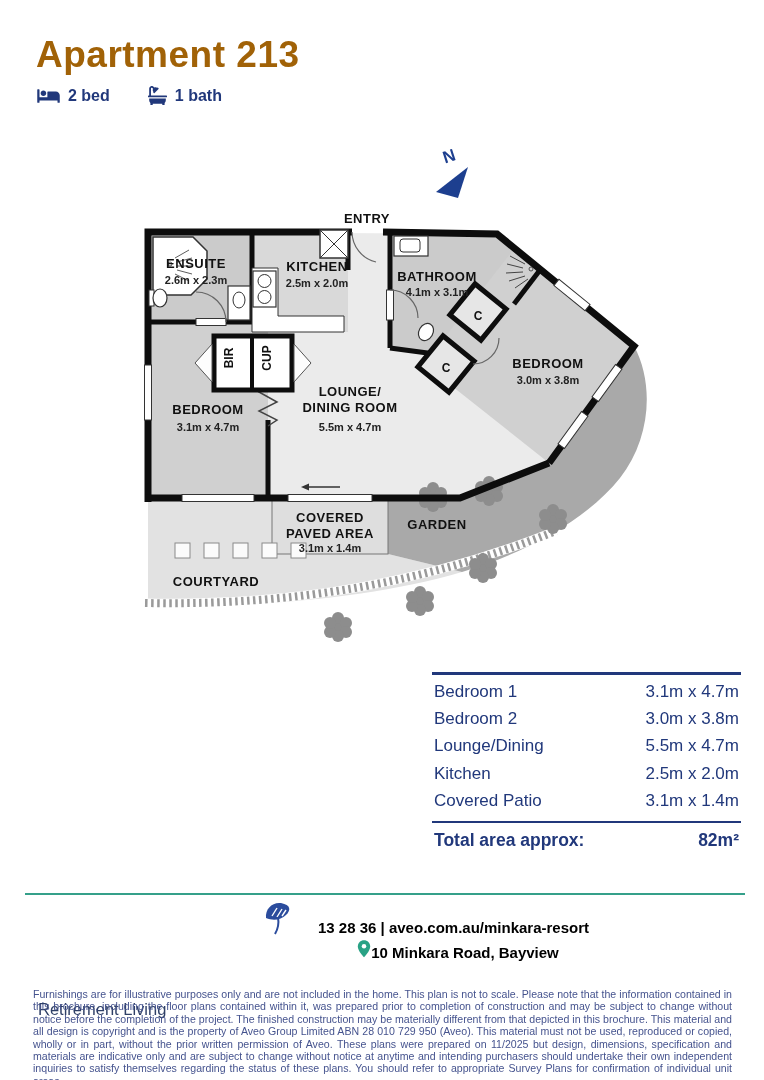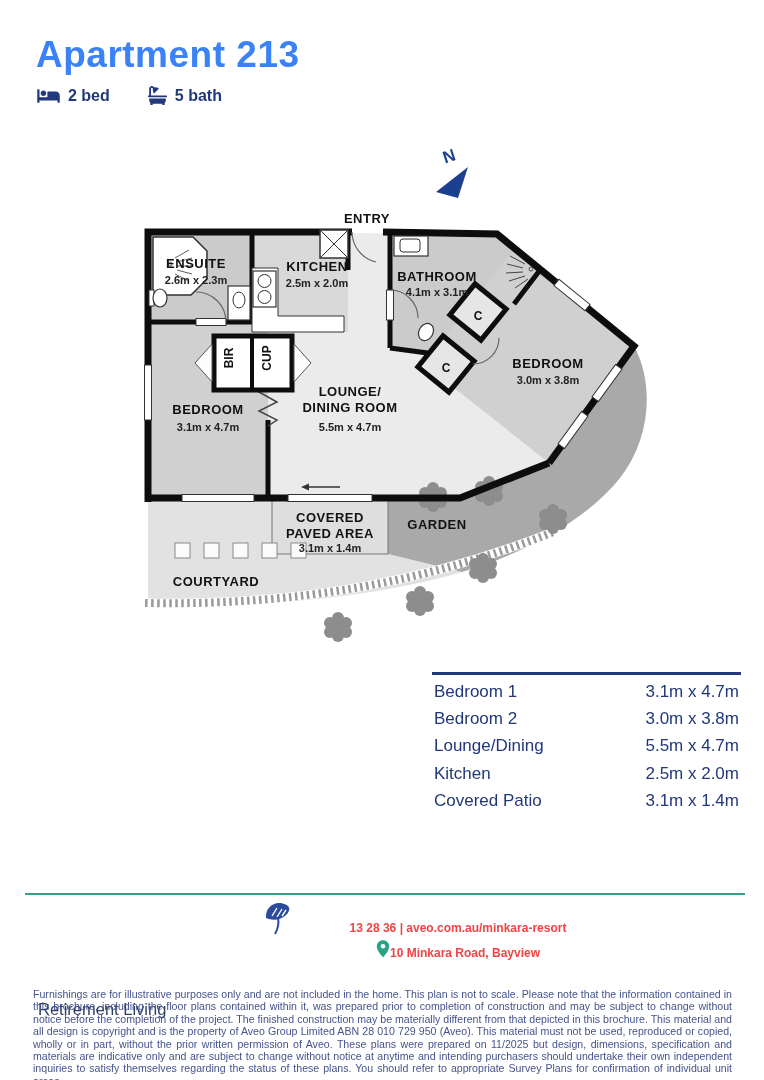--- a/index.html
+++ b/index.html
@@ -1,21 +1,21 @@
 <!DOCTYPE html>
 <html><head>
 <meta charset="utf-8">
 <style>
   * { margin:0; padding:0; box-sizing:border-box; }
   html,body { background:#ffffff; }
   body { font-family:"Liberation Sans","DejaVu Sans",sans-serif; }
   .page { position:relative; width:764px; height:1080px; background:#fff; overflow:hidden; }
 
   
-  .title { position:absolute; left:36px; top:34px; font-size:37px; font-weight:bold; color:#3b82f6; letter-spacing:0.5px; }
+  .title { position:absolute; left:36px; top:34px; font-size:37px; font-weight:bold; color:#a16207; letter-spacing:0.5px; }
   .feat-row { position:absolute; left:37px; top:86px; display:flex; align-items:center; gap:38px; color:#21387b; font-size:16px; font-weight:bold; }
   .feat { display:flex; align-items:center; gap:8px; }
   .feat svg { display:block; }
 
   
   .plan { position:absolute; left:0; top:140px; }
   .plan text { font-family:"Liberation Sans","DejaVu Sans",sans-serif; }
   .room-name { font-size:13px; font-weight:bold; fill:#111; letter-spacing:0.5px; }
   .room-dim  { font-size:11px; font-weight:bold; fill:#222; }
   .small-name{ font-size:12px; font-weight:bold; fill:#111; }
@@ -23,21 +23,21 @@
   
   .dims-table { position:absolute; left:432px; top:672px; width:309px; border-top:3px solid #21387b; color:#21387b; }
   .dims-row { display:flex; justify-content:space-between; font-size:17px; padding:3.6px 2px; }
   .dims-total { display:flex; justify-content:space-between; border-top:2.5px solid #21387b; margin-top:4px; padding:7px 2px 0 2px; font-size:17.5px; font-weight:bold; }
 
   
   .teal-rule { position:absolute; left:25px; top:893px; width:720px; height:0; border-top:2.5px solid #35a08a; }
   .brand { position:absolute; left:36px; top:918px; font-size:36px; color:#2b4c9d; letter-spacing:0.2px; }
   .brand-tag { position:absolute; left:38px; top:1000px; font-size:16.5px; color:#2e3f66; }
   .leaf { position:absolute; left:264px; top:901px; }
-  .contact { position:absolute; left:318px; top:916px; width:280px; text-align:center; color:#ef4444; font-size:12px; font-weight:bold; line-height:24px; }
+  .contact { position:absolute; left:318px; top:916px; width:280px; text-align:left; color:#000000; font-size:15px; font-weight:bold; line-height:24px; }
   .contact .addr { display:flex; align-items:center; justify-content:center; }
   .aveo-logo { position:absolute; left:606px; top:899px; font-size:56px; font-weight:bold; color:#21387b; letter-spacing:-2px; }
   .disclaimer { position:absolute; left:33px; top:988px; width:699px; font-size:10.6px; line-height:12.4px; color:#45538e; text-align:justify; }
 </style>
 </head>
 <body>
 
 <div class="page">
 
   <div class="title">Apartment 213</div>
@@ -49,21 +49,21 @@
           </svg>
       </span>
       <span>2 bed</span>
     </div>
     <div class="feat">
       <span>
         <svg width="19" height="19" viewBox="0 0 512 512">
             <path fill="#21387b" d="M32,384a95.4,95.4,0,0,0,32,71.09V496a16,16,0,0,0,16,16h32a16,16,0,0,0,16-16V480H384v16a16,16,0,0,0,16,16h32a16,16,0,0,0,16-16V455.09A95.4,95.4,0,0,0,480,384V336H32ZM496,256H80V69.25a21.26,21.26,0,0,1,36.28-15l19.27,19.26c-13.13,29.88-7.61,59.11,8.62,79.73l-.17.17A16,16,0,0,0,144,176l11.31,11.31a16,16,0,0,0,22.63,0L283.31,81.94a16,16,0,0,0,0-22.63L272,48a16,16,0,0,0-22.62,0l-.17.17c-20.62-16.23-49.83-21.75-79.73-8.62L150.21,20.28A69.25,69.25,0,0,0,32,69.25V256H16A16,16,0,0,0,0,272v16a16,16,0,0,0,16,16H496a16,16,0,0,0,16-16V272A16,16,0,0,0,496,256Z"></path>
           </svg>
       </span>
-      <span>5 bath</span>
+      <span>1 bath</span>
     </div>
   </div>
 
   <svg class="plan" width="764" height="520" viewBox="0 0 764 520">
 
     <path d="M148,358 L272,358 L272,414 L388,414 L462,432 C360,462 230,468 148,464 Z" fill="#e2e2e2"></path>
     <path d="M388,358 L460,358 L549,323 L634,206 C655,245 650,300 620,338 C585,382 520,415 462,432 L388,414 Z" fill="#a9a9a9"></path>
 
     <path d="M145,463 C300,466 430,441 556,391" fill="none" stroke="#ffffff" stroke-width="9"></path>
     <path d="M145,463 C300,466 430,441 556,391" fill="none" stroke="#9a9a9a" stroke-width="8" stroke-dasharray="2.5,3.5"></path>
@@ -286,20 +286,24 @@
       <span>5.5m x 4.7m</span>
     </div>
     <div class="dims-row">
       <span>Kitchen</span>
       <span>2.5m x 2.0m</span>
     </div>
     <div class="dims-row" style="padding-bottom:6px;">
       <span>Covered Patio</span>
       <span>3.1m x 1.4m</span>
     </div>
+    <div class="dims-total">
+      <span>Total area approx:</span>
+      <span>82m²</span>
+    </div>
   </div>
 
   <div class="teal-rule"></div>
 
   <span class="leaf">
     <svg width="32" height="36" viewBox="0 0 32 36">
       <path d="M17,2 C8,1 1,8 2,17 c7,3 15,2 20,-3 c5,-5 5,-10 -5,-12 z" fill="#2b4c9d"></path>
       <g stroke="#ffffff" stroke-width="1.4">
         <line x1="8" y1="15" x2="13" y2="7"></line>
           <line x1="13" y1="16" x2="18" y2="8"></line>

